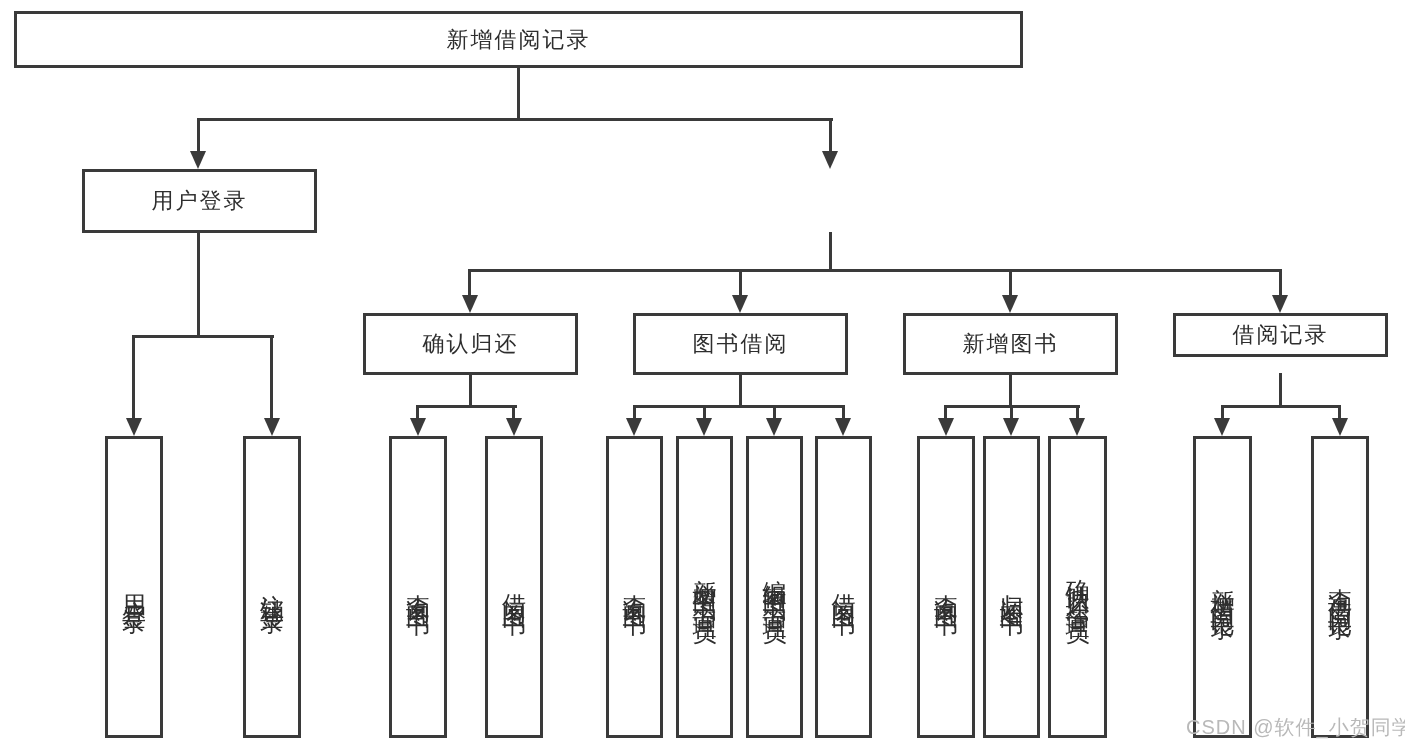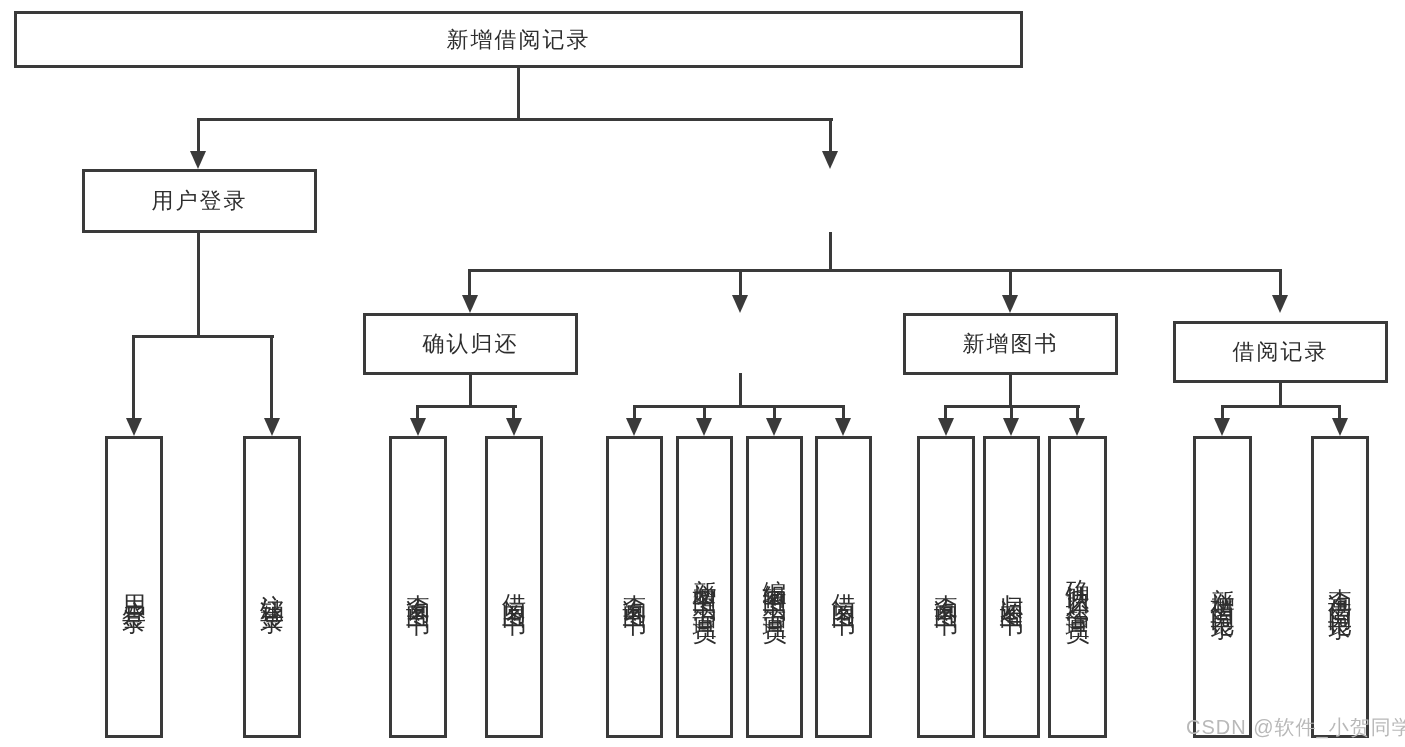--- a/index.html
+++ b/index.html
@@ -92,22 +92,23 @@
   <span class="ln" style="left:1221px;top:405px;width:3px;height:15px;"></span>
   <span class="ah" style="left:1214px;top:418px;"></span>
   <span class="ln" style="left:1338px;top:405px;width:3px;height:15px;"></span>
   <span class="ah" style="left:1332px;top:418px;"></span>
 
   <div class="box" style="left:14px;top:11px;width:1009px;height:57px;">新增借阅记录</div>
 
   <div class="box" style="left:82px;top:169px;width:235px;height:64px;">用户登录</div>
 
   <div class="box" style="left:363px;top:313px;width:215px;height:62px;">确认归还</div>
+  <div class="box" style="left:633px;top:313px;width:215px;height:62px;">图书借阅</div>
   <div class="box" style="left:903px;top:313px;width:215px;height:62px;">新增图书</div>
-  <div class="box" style="left:1173px;top:313px;width:215px;height:62px;margin-top:8px;">借阅记录</div>
+  <div class="box" style="left:1173px;top:313px;width:215px;height:44px;">借阅记录</div>
 
   <div class="box v" style="left:105px;top:436px;width:58px;height:302px;">用户登录</div>
   <div class="box v" style="left:243px;top:436px;width:58px;height:302px;">注销登录</div>
 
   <div class="box v" style="left:389px;top:436px;width:58px;height:302px;">查询图书</div>
   <div class="box v" style="left:485px;top:436px;width:58px;height:302px;">借阅图书</div>
 
   <div class="box v" style="left:606px;top:436px;width:57px;height:302px;">查询图书</div>
   <div class="box v" style="left:676px;top:436px;width:57px;height:302px;">新增图书（管理员）</div>
   <div class="box v" style="left:746px;top:436px;width:57px;height:302px;">编辑图书（管理员）</div>

